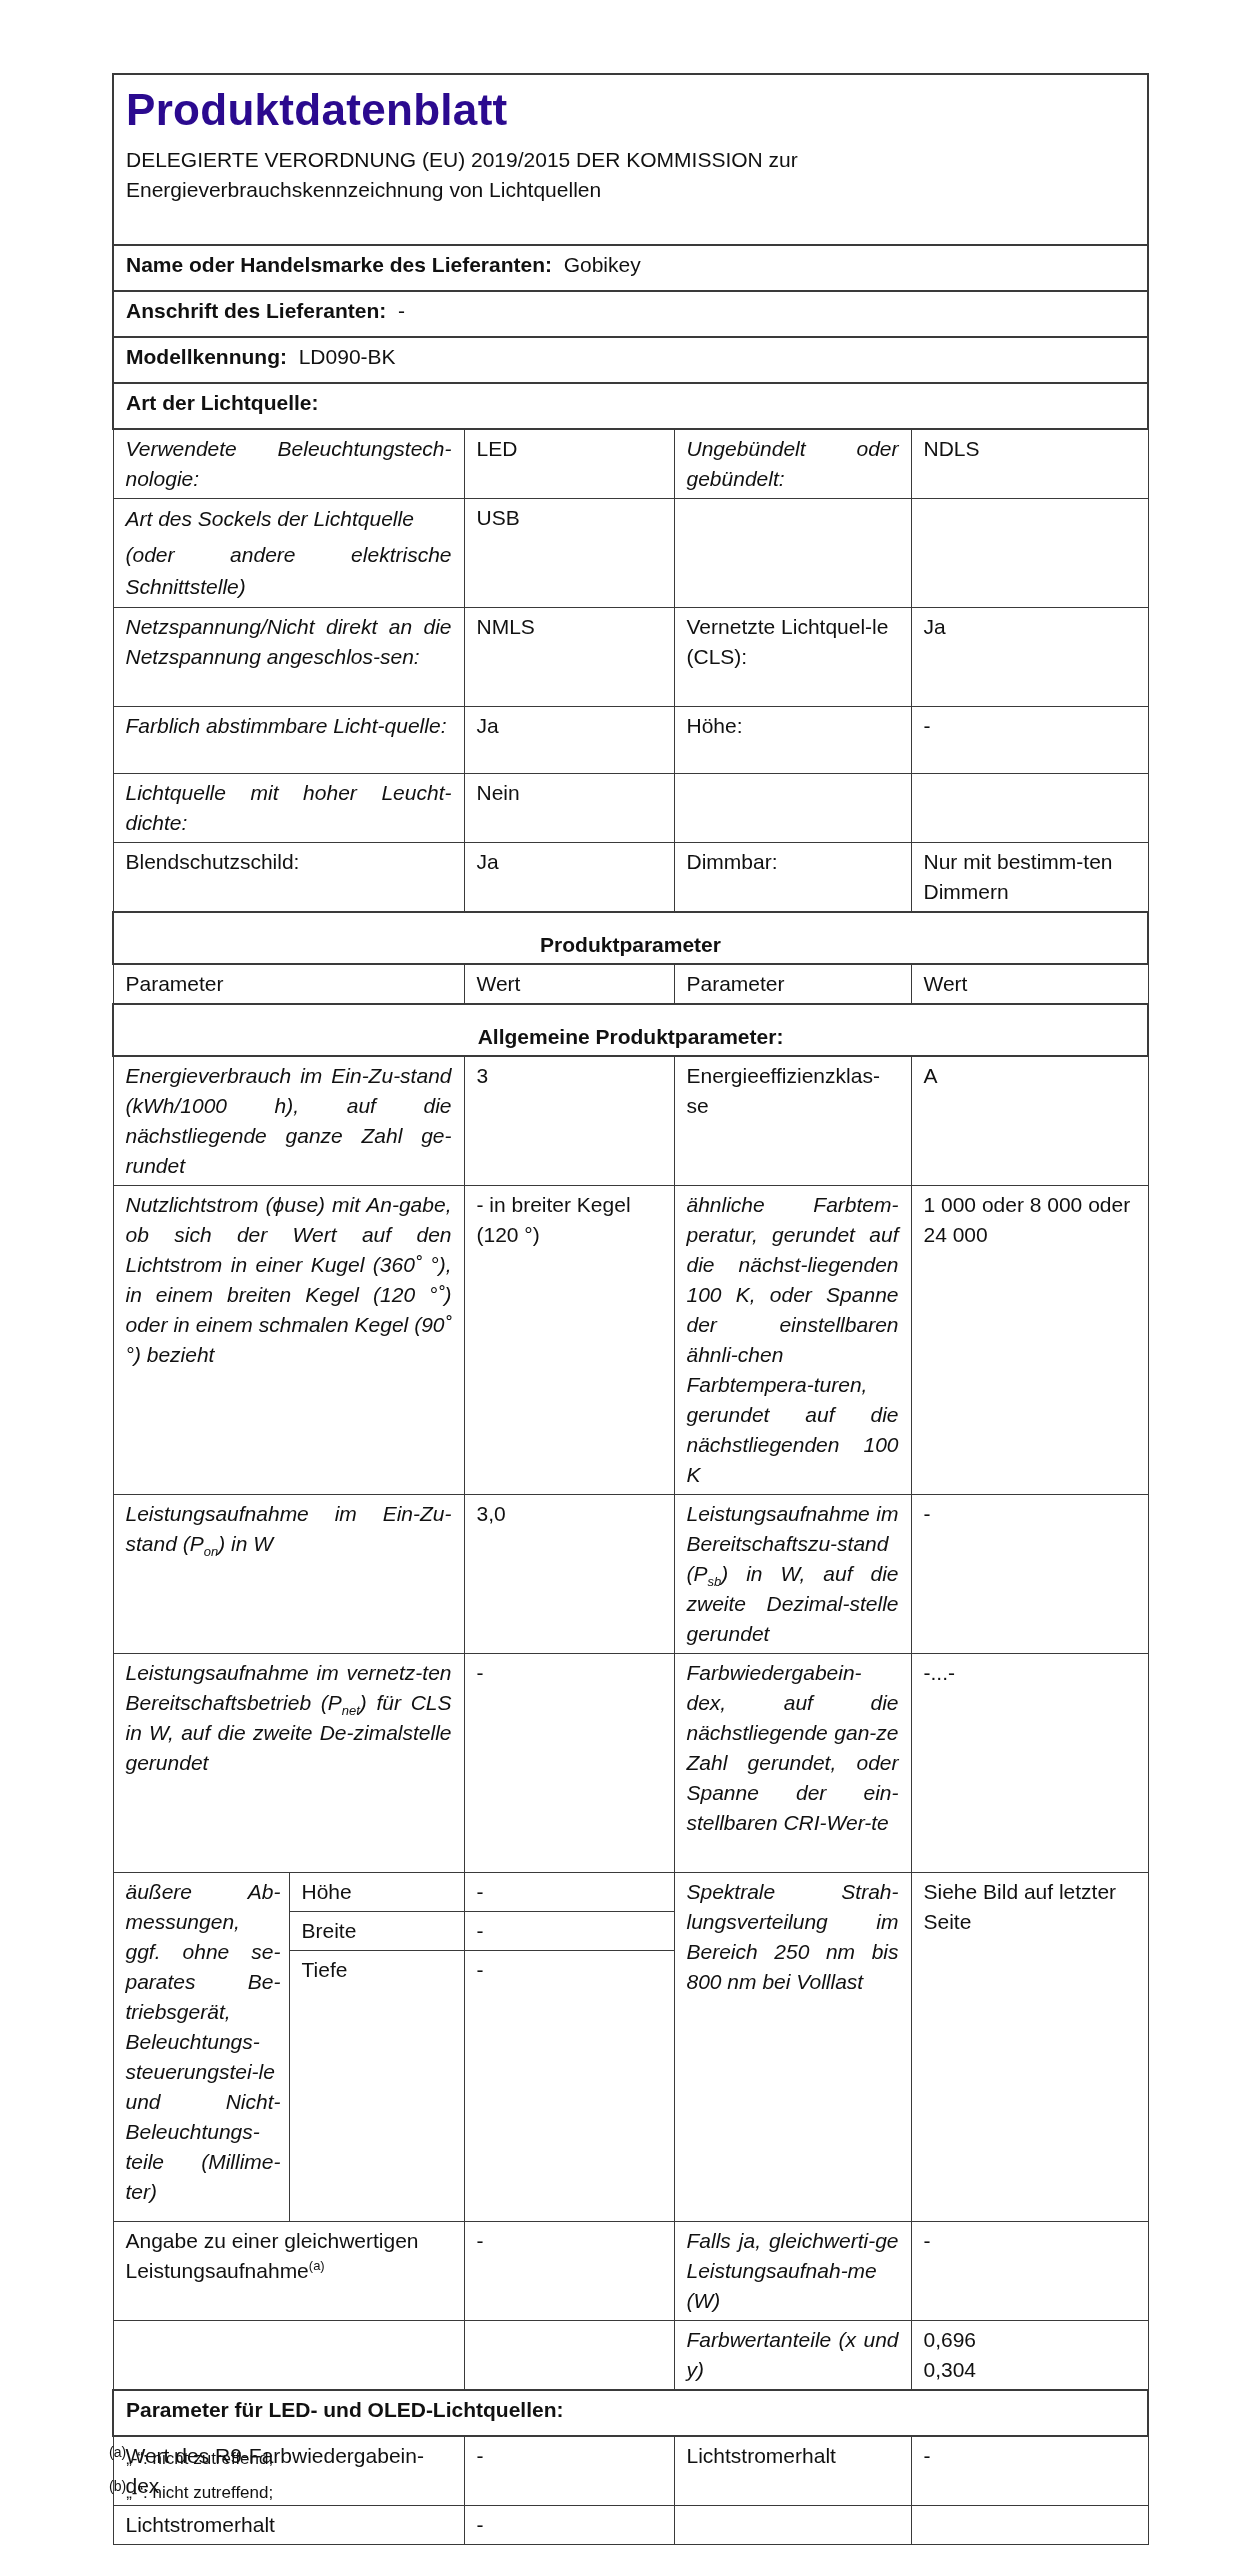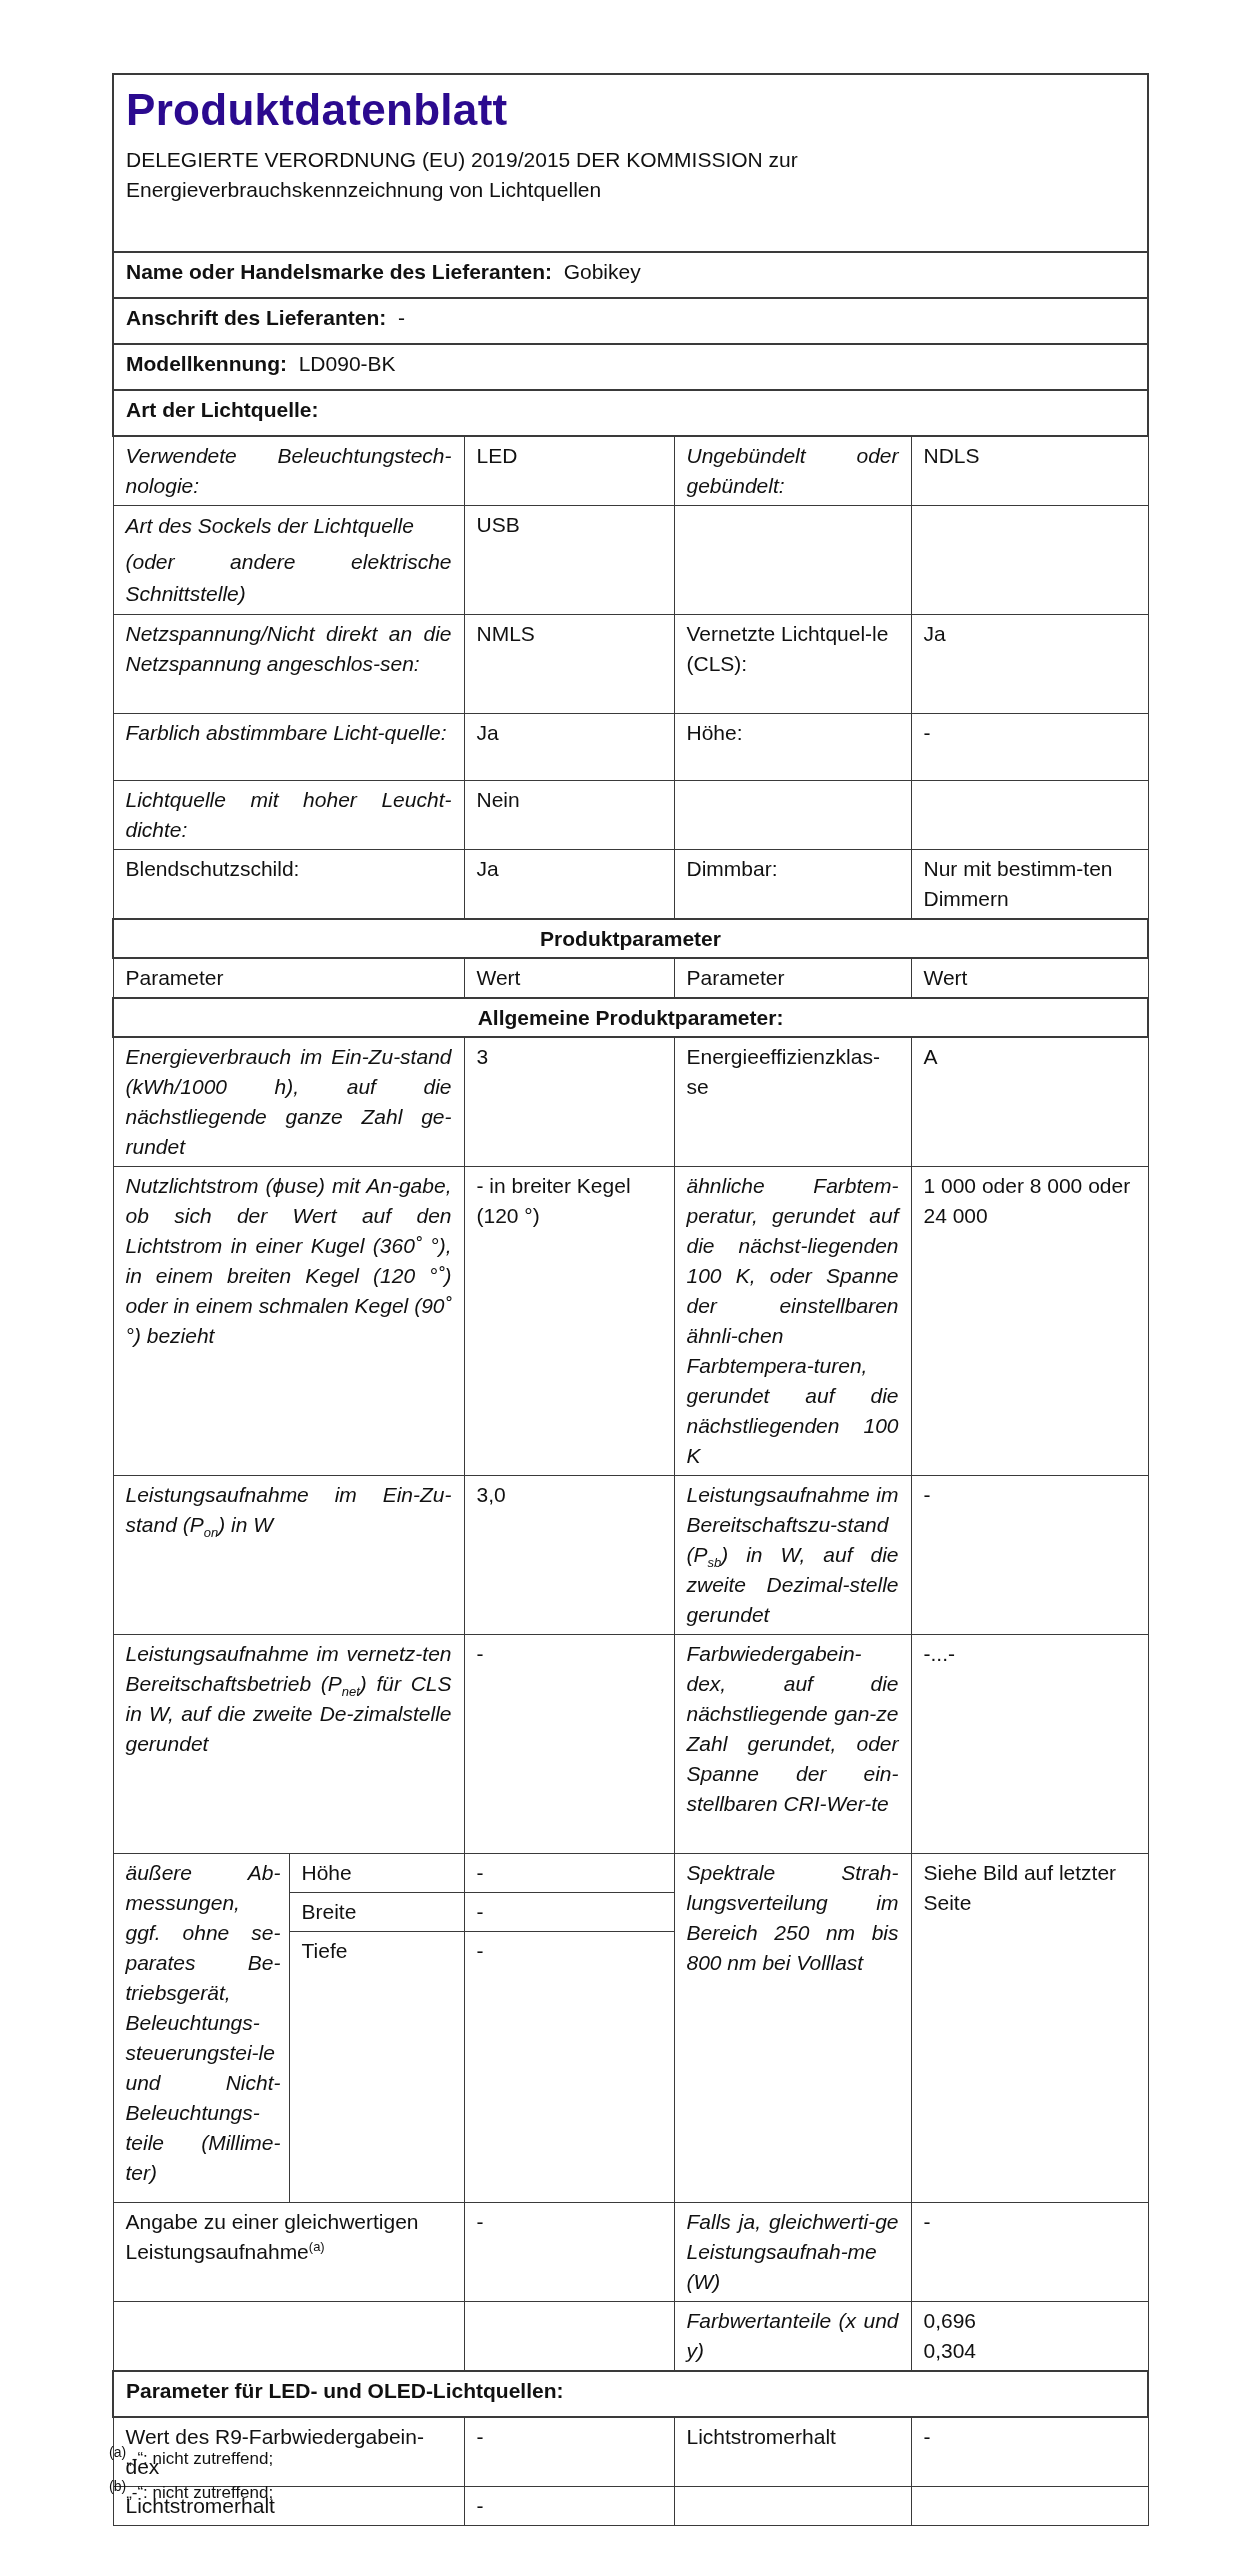--- a/index.html
+++ b/index.html
@@ -1,27 +1,27 @@
 <!DOCTYPE html>
 <html><head>
 <meta charset="utf-8">
 <style>
   html, body { margin: 0; padding: 0; background: #ffffff; }
   body { width: 1258px; height: 2560px; position: relative; font-family: "Liberation Sans", sans-serif; color: #111; }
   .sheet { position: absolute; left: 112px; top: 73px; width: 1035px; }
   table { border-collapse: collapse; width: 1035px; table-layout: fixed; }
   td { border: 2px solid #3a3a3a; vertical-align: top; padding: 4px 12px 4px 12px; font-size: 21px; line-height: 30px; }
   .thin td { border-width: 1.5px; }
-  .title-cell { padding: 6px 12px 18px 12px; }
+  .title-cell { padding: 6px 12px 11px 12px; }
   .title { color: #2b0a8f; font-weight: bold; font-size: 44px; line-height: 58px; margin: 0 0 6px 0; letter-spacing: 0.3px; }
   .subtitle { font-size: 21px; line-height: 30px; }
   .bold { font-weight: bold; }
   .center { text-align: left; }
   .justify { text-align: justify; font-style: italic; }
-  .hdr { font-weight: bold; text-align: center; padding-top: 4px; padding-bottom: 3px; margin-left: 36px; }
+  .hdr { font-weight: bold; text-align: center; padding-top: 17px; padding-bottom: 3px; margin-left: 36px; }
   .single { height: 36px; }
   sub, sup { font-size: 13px; line-height: 0; }
   .foot { position: absolute; left: 109px; font-size: 17px; line-height: 22px; }
   .foot sup { font-size: 14px; }
 </style>
 </head>
 <body>
 
 <div class="sheet">
 <table>

